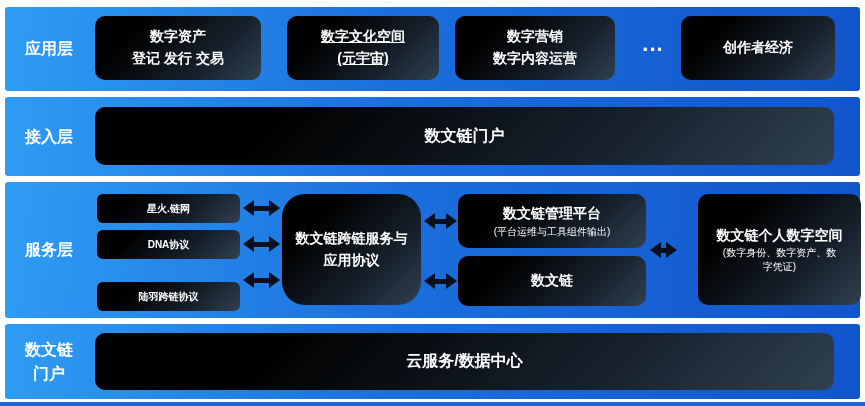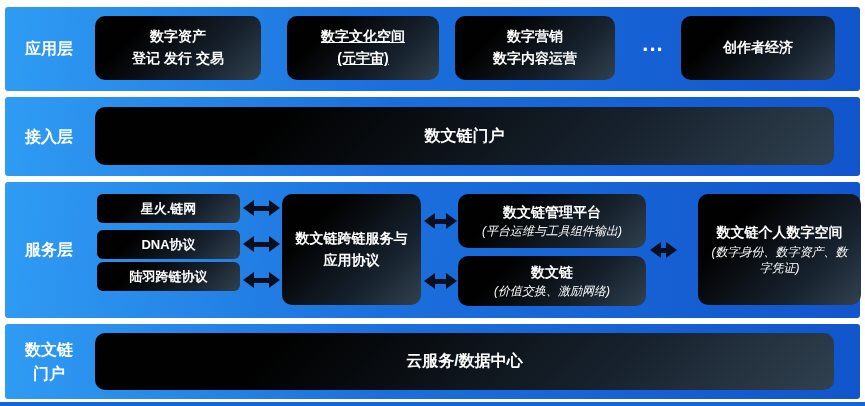--- a/index.html
+++ b/index.html
@@ -21,42 +21,42 @@
     color:#fff;font-weight:bold;font-size:16px;text-align:center;
     line-height:1.45;box-sizing:border-box;padding:0 16px;
   }
   .dbox{
     position:absolute;border-radius:10px;color:#fff;
     background:linear-gradient(135deg,#010101 25%,#17222e 70%,#31414f 100%);
     display:flex;flex-direction:column;align-items:center;justify-content:center;
     text-align:center;box-sizing:border-box;
   }
   .t{font-size:14px;font-weight:bold;line-height:1.55;}
-  .s{font-size:12px;line-height:1.4;font-style:italic;}
+  .s{font-size:10px;line-height:1.4;}
   .big{font-size:16px;}
-  .ct{font-size:13px;font-weight:bold;}
+  .ct{font-size:10px;font-weight:bold;}
   
   .b-assets{left:90px;top:9px;width:166px;height:64px;}
   .b-space{left:282px;top:9px;width:152px;height:64px;text-decoration:underline;}
   .b-marketing{left:450px;top:9px;width:160px;height:64px;}
   .b-creator{left:676px;top:9px;width:154px;height:64px;justify-content:center;}
   .dots{
     position:absolute;left:618px;top:0;width:60px;height:100%;
     display:flex;align-items:center;justify-content:center;
     color:#fff;font-weight:bold;font-size:22px;letter-spacing:1px;
     padding-bottom:10px;box-sizing:border-box;
   }
   
   .b-portal{left:90px;top:10px;width:739px;height:58px;}
   
   .chain{border-radius:6px;}
   .c0{left:92px;top:12px;width:143px;height:29px;}
   .c1{left:92px;top:48px;width:143px;height:29px;}
-  .c2{left:92px;top:80px;width:143px;height:29px;font-family:Liberation Serif, serif;}
-  .b-cross{left:277px;top:12px;width:139px;height:111px;}
+  .c2{left:92px;top:100px;width:143px;height:29px;font-family:Liberation Serif, serif;}
+  .b-cross{left:277px;top:12px;width:139px;height:111px;border-radius:23px;}
   .b-mgmt{left:453px;top:12px;width:188px;height:54px;}
   .b-chainnet{left:453px;top:74px;width:188px;height:50px;}
   .b-personal{left:673px;top:12px;width:163px;height:111px;padding:0 4px;margin-left:20px;}
   
   .arrow{position:absolute;display:flex;align-items:center;height:16px;}
   .arrow::before{content:"";width:0;height:0;border-top:8px solid transparent;border-bottom:8px solid transparent;border-right:11px solid #0a0f1e;}
   .arrow::after{content:"";width:0;height:0;border-top:8px solid transparent;border-bottom:8px solid transparent;border-left:11px solid #0a0f1e;}
   .arrow .bar{flex:1;height:5px;background:#0a0f1e;}
   .a1{left:238px;top:18px;width:37px;}
   .a2{left:238px;top:54px;width:37px;}
@@ -139,21 +139,20 @@
     <div class="arrow a5">
         <span class="bar"></span>
       </div>
 
     <div class="dbox b-mgmt">
       <span class="t">数文链管理平台</span>
       <span class="s">(平台运维与工具组件输出)</span>
     </div>
     <div class="dbox b-chainnet">
       <span class="t">数文链</span>
-      <span class="s">(价值交换、激励网络)</span>
     </div>
 
     <div class="arrow a6">
         <span class="bar"></span>
       </div>
 
     <div class="dbox b-personal">
       <span class="t">数文链个人数字空间</span>
       <span class="s">(数字身份、数字资产、数</span>
       <span class="s">字凭证)</span>

